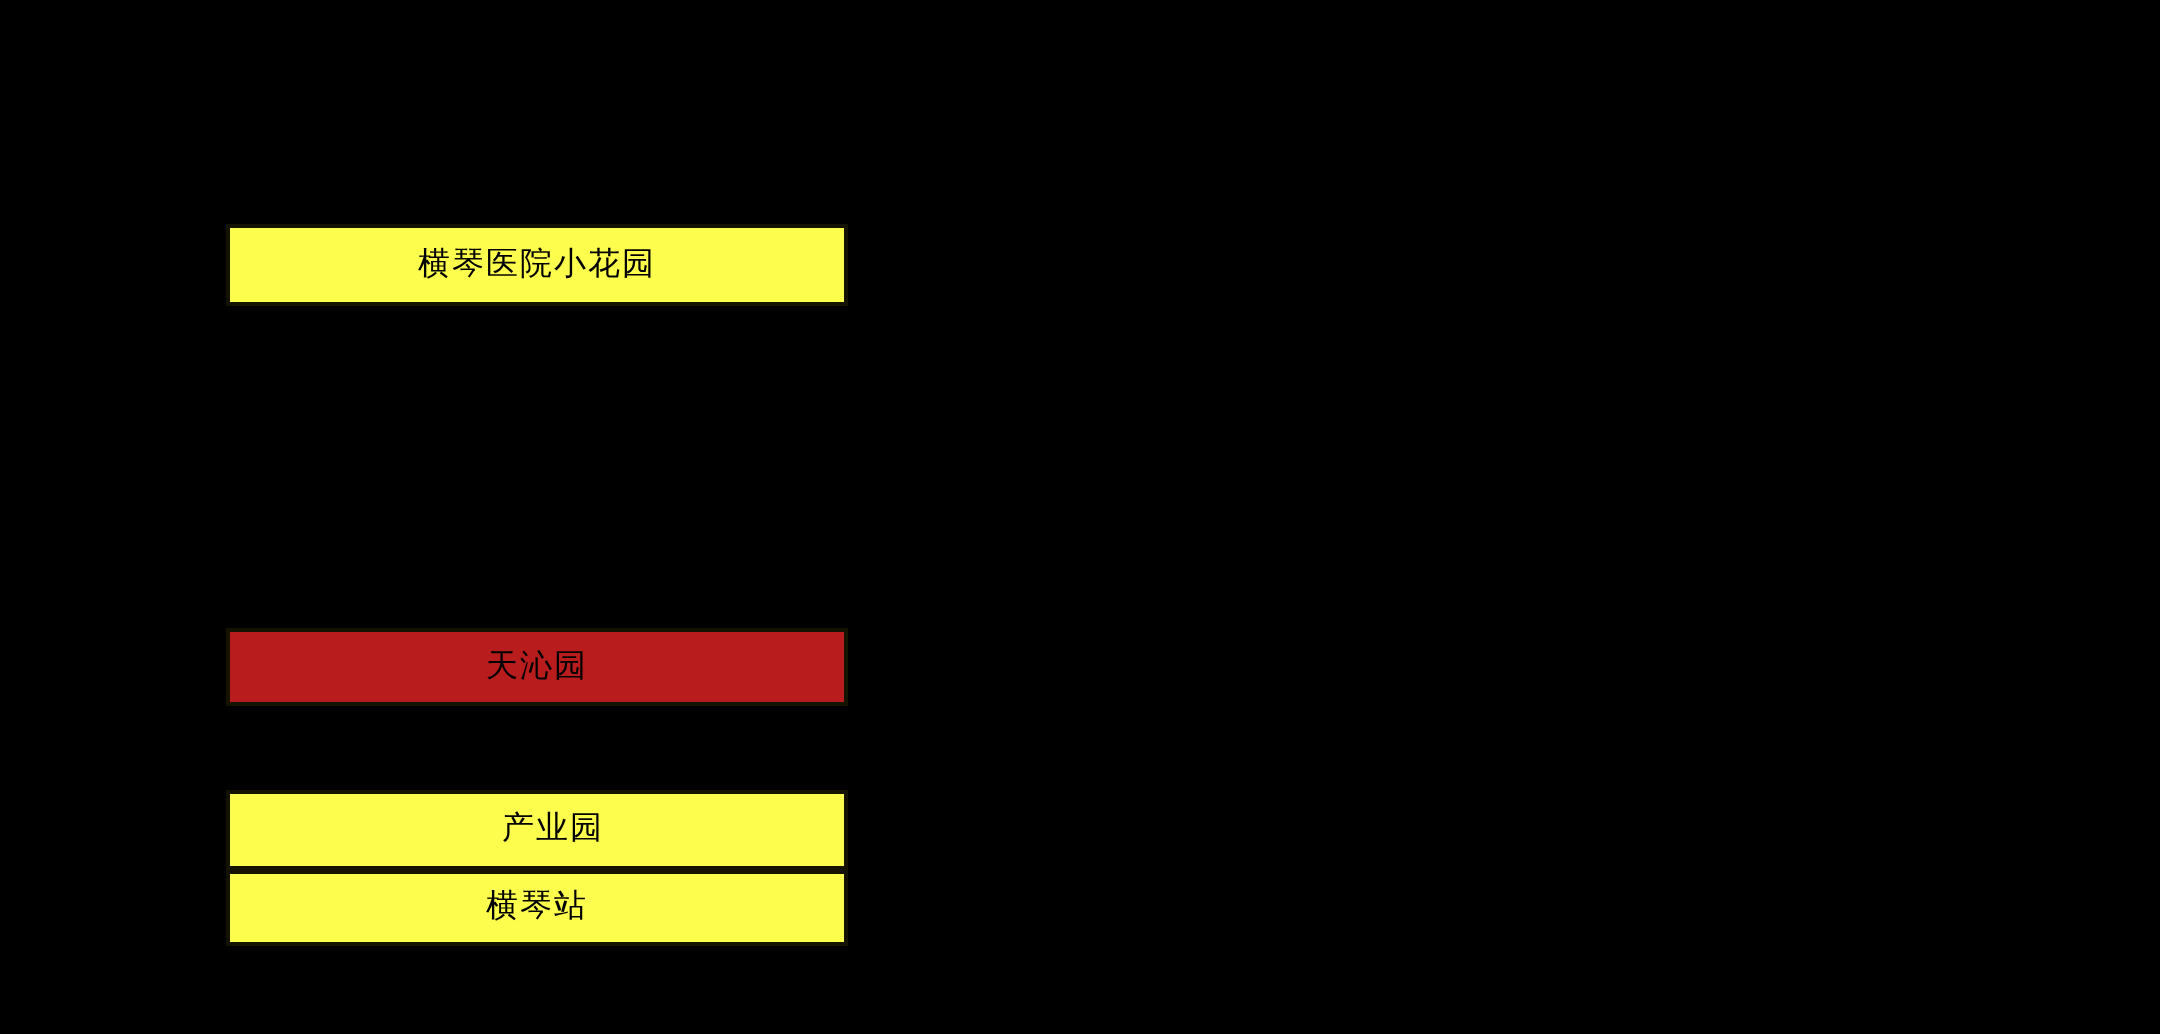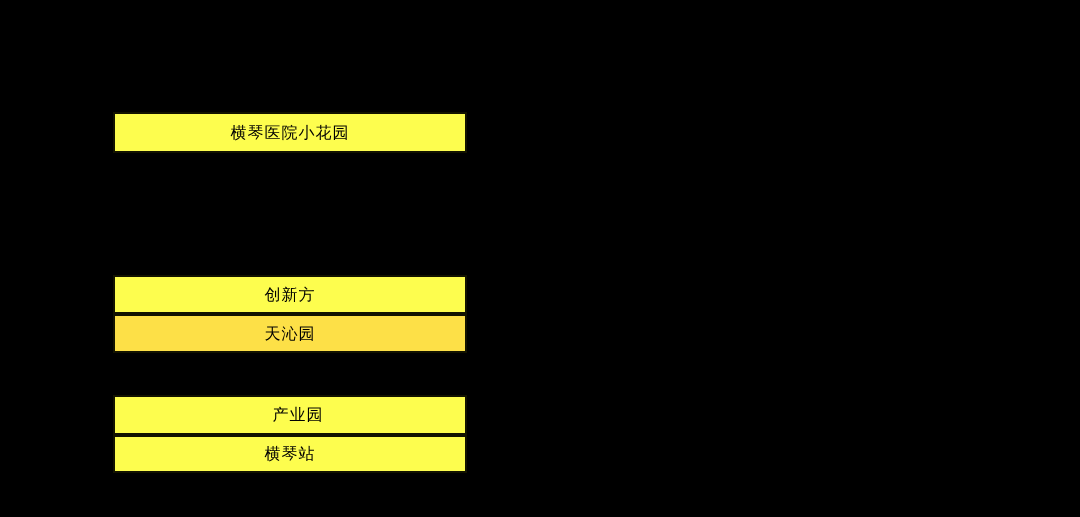--- a/index.html
+++ b/index.html
@@ -11,21 +11,21 @@
     position: relative;
     width: 1080px;
     height: 517px;
     background: #000;
     overflow: hidden;
     font-family: "Liberation Serif", "DejaVu Serif", serif;
   }
   .hl-cell {
     position: absolute;
     left: 113px;
-    width: 354px;
+    width: 311px;
     box-sizing: border-box;
     background: #fdfd4e;
     border: 2px solid #131300;
     display: flex;
     align-items: center;
     justify-content: center;
     font-size: 16px;
     color: #000;
     letter-spacing: 1px;
     line-height: 1;
@@ -36,21 +36,20 @@
   .cell-d { top: 395px; height: 40px; }
   .cell-e { top: 435px; height: 38px; text-align: center; }
 </style>
 </head>
 <body>
 
 <div class="screen" style="background: rgb(0, 0, 0);">
 
   <div class="hl-cell cell-a" style="background: rgb(253, 253, 78); border-color: rgb(19, 19, 0); color: rgb(0, 0, 0);">横琴医院小花园</div>
 
-  <div class="hl-cell cell-b" style="background: rgb(253, 253, 78); border-color: rgb(19, 19, 0); color: rgb(0, 0, 0);">创新方</div>
 
-  <div class="hl-cell cell-c" style="background: #fde047; border-color: rgb(19, 19, 0); color: rgb(0, 0, 0);">天沁园</div>
+  <div class="hl-cell cell-c" style="background: #b91c1c; border-color: rgb(19, 19, 0); color: rgb(0, 0, 0);">天沁园</div>
 
   <div class="hl-cell cell-d" style="background: rgb(253, 253, 78); border-color: rgb(19, 19, 0); color: rgb(0, 0, 0); padding-left: 16px;">产业园</div>
 
   <div class="hl-cell cell-e" style="background: rgb(253, 253, 78); border-color: rgb(19, 19, 0); color: rgb(0, 0, 0);">横琴站</div>
 
 </div>
 
 </body></html>

